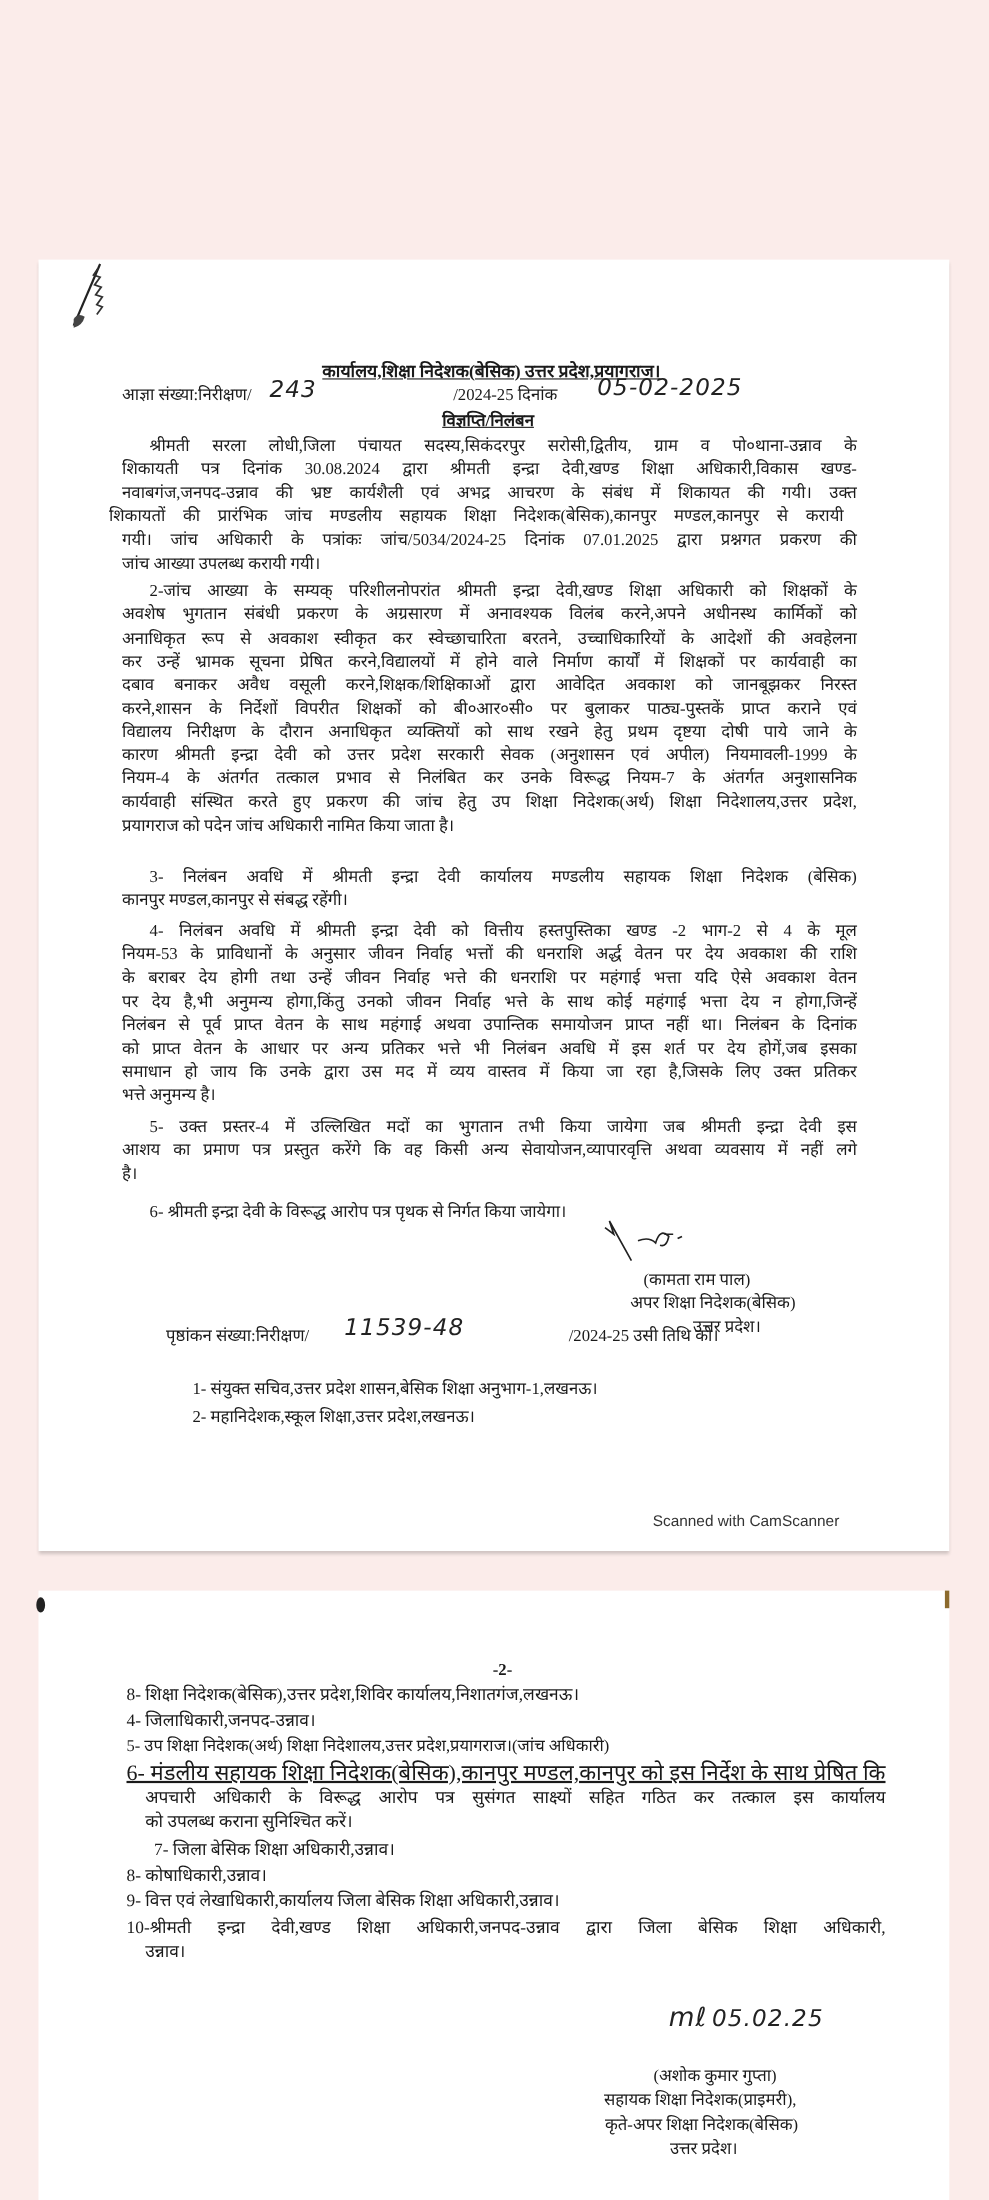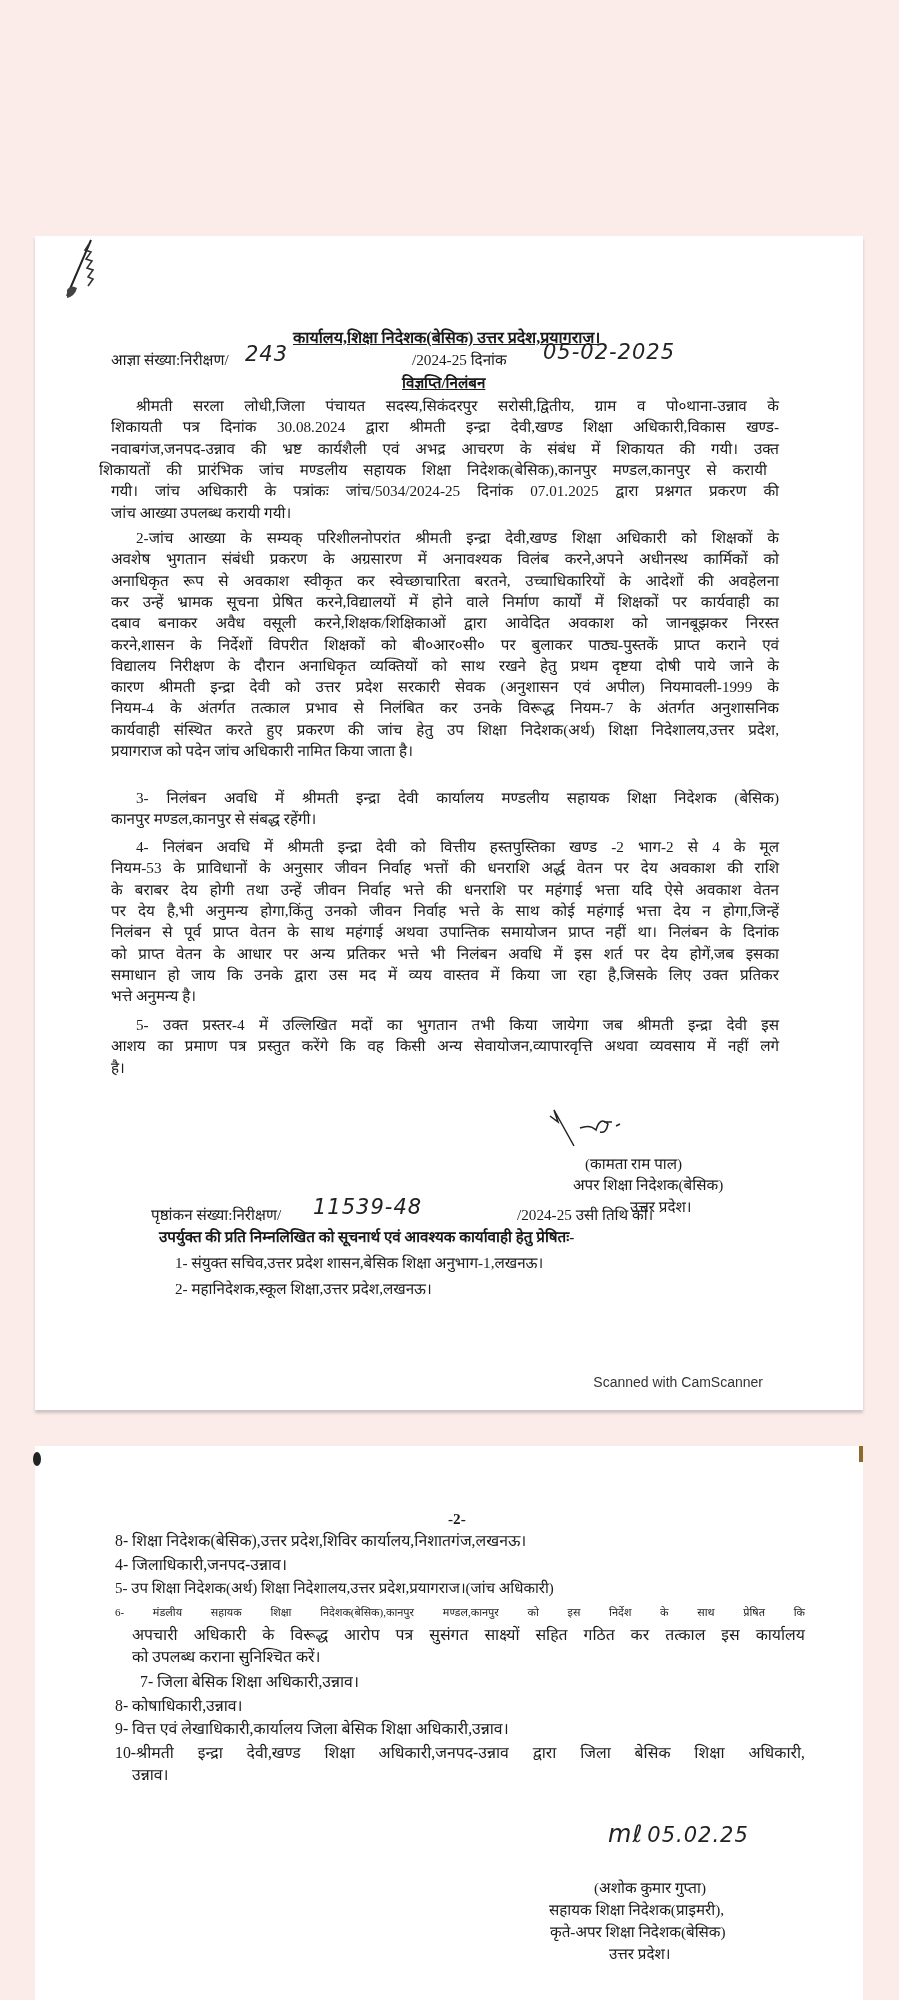--- a/index.html
+++ b/index.html
@@ -83,50 +83,50 @@
         <div class="ln just" style="left: 76px; top: 727.8px; width: 668px;">समाधान हो जाय कि उनके द्वारा उस मद में व्यय वास्तव में किया जा रहा है,जिसके लिए उक्त प्रतिकर</div>
         <div class="ln" style="left: 76px; top: 749.1px;">भत्ते अनुमन्य है।</div>
       </div>
       <div>
         <div class="ln just" style="left: 101px; top: 778px; width: 643px;">5- उक्त प्रस्तर-4 में उल्लिखित मदों का भुगतान तभी किया जायेगा जब श्रीमती इन्द्रा देवी इस</div>
         <div class="ln just" style="left: 76px; top: 799.3px; width: 668px;">आशय का प्रमाण पत्र प्रस्तुत करेंगे कि वह किसी अन्य सेवायोजन,व्यापारवृत्ति अथवा व्यवसाय में नहीं लगे</div>
         <div class="ln" style="left: 76px; top: 820.6px;">है।</div>
       </div>
     </div>
 
+  <div class="ln" style="left:101px;top:855px;">6- श्रीमती इन्द्रा देवी के विरूद्ध आरोप पत्र पृथक से निर्गत किया जायेगा।</div>
 
   <svg style="position:absolute;left:505px;top:872px;width:90px;height:40px;" viewBox="0 0 90 40">
     <path d="M10 8 l8 6 l-4 -12 l20 36" stroke="#222" stroke-width="1.5" fill="none"></path>
     <path d="M40 20 q10 -4 16 2 q4 -14 12 -6 q-2 10 -8 8 M64 14 h8 M76 18 l4 -2" stroke="#222" stroke-width="1.5" fill="none"></path>
   </svg>
   <div class="sig-block" style="left:550px;top:894px;">
     <div>(कामता राम पाल)</div>
   </div>
   <div class="sig-block" style="left:538px;top:915px;">अपर शिक्षा निदेशक(बेसिक)</div>
   <div class="sig-block" style="left:595px;top:937px;">उत्तर प्रदेश।</div>
 
   <div class="ln" style="left:116px;top:968px;">पृष्ठांकन संख्या:निरीक्षण/</div>
   <div class="ln hw" style="left:278px;top:961px;">11539-48</div>
   <div class="ln" style="left:482px;top:968px;">/2024-25 उसी तिथि को।</div>
-  <div class="ln" style="left:124px;top:990px;font-weight:bold;">उपर्युक्त की प्रति निम्नलिखित को सूचनार्थ एवं आवश्यक कार्यावाही हेतु प्रेषितः-</div>
   <div class="ln" style="left:140px;top:1016px;">1- संयुक्त सचिव,उत्तर प्रदेश शासन,बेसिक शिक्षा अनुभाग-1,लखनऊ।</div>
   <div class="ln" style="left:140px;top:1042px;">2- महानिदेशक,स्कूल शिक्षा,उत्तर प्रदेश,लखनऊ।</div>
 
   <div class="watermark">Scanned with CamScanner</div>
 </div>
 
 <div class="page" id="page2">
   <div class="edge-mark"></div>
   <div style="position:absolute;left:-2px;top:6px;width:8px;height:14px;background:#222;border-radius:50%;"></div>
   <div class="ln" style="left:413px;top:62px;font-weight:bold;">-2-</div>
   <div id="p2-body">
       <div class="ln" style="left: 80px; top: 84px; font-size: 15.8px;">8- शिक्षा निदेशक(बेसिक),उत्तर प्रदेश,शिविर कार्यालय,निशातगंज,लखनऊ।</div>
       <div class="ln" style="left: 80px; top: 108px; font-size: 15.8px;">4- जिलाधिकारी,जनपद-उन्नाव।</div>
       <div class="ln" style="left: 80px; top: 132px; font-size: 15px;">5- उप शिक्षा निदेशक(अर्थ) शिक्षा निदेशालय,उत्तर प्रदेश,प्रयागराज।(जांच अधिकारी)</div>
-      <div class="ln just" style="left: 80px; top: 156px; font-size: 11px; width: 690px;">6- मंडलीय सहायक शिक्षा निदेशक(बेसिक),कानपुर मण्डल,कानपुर को इस निर्देश के साथ प्रेषित कि</div>
+      <div class="ln just" style="left: 80px; top: 156px; font-size: 20px; width: 690px; text-decoration: underline;">6- मंडलीय सहायक शिक्षा निदेशक(बेसिक),कानपुर मण्डल,कानपुर को इस निर्देश के साथ प्रेषित कि</div>
       <div class="ln just" style="left: 97px; top: 178px; font-size: 15.8px; width: 673px;">अपचारी अधिकारी के विरूद्ध आरोप पत्र सुसंगत साक्ष्यों सहित गठित कर तत्काल इस कार्यालय</div>
       <div class="ln" style="left: 97px; top: 200px; font-size: 15.8px;">को उपलब्ध कराना सुनिश्चित करें।</div>
       <div class="ln" style="left: 80px; top: 225px; font-size: 15.8px; margin-left: 25px;">7- जिला बेसिक शिक्षा अधिकारी,उन्नाव।</div>
       <div class="ln" style="left: 80px; top: 249px; font-size: 15.8px;">8- कोषाधिकारी,उन्नाव।</div>
       <div class="ln" style="left: 80px; top: 272px; font-size: 15.8px;">9- वित्त एवं लेखाधिकारी,कार्यालय जिला बेसिक शिक्षा अधिकारी,उन्नाव।</div>
       <div class="ln just" style="left: 80px; top: 296px; font-size: 15.8px; width: 690px;">10-श्रीमती इन्द्रा देवी,खण्ड शिक्षा अधिकारी,जनपद-उन्नाव द्वारा जिला बेसिक शिक्षा अधिकारी,</div>
       <div class="ln" style="left: 97px; top: 318px; font-size: 15.8px;">उन्नाव।</div>
     </div>
 
   <div class="ln hw" style="left:573px;top:378px;"><span style="font-size:24px;margin-right:4px;">mℓ</span><span>05.02.25</span></div>

